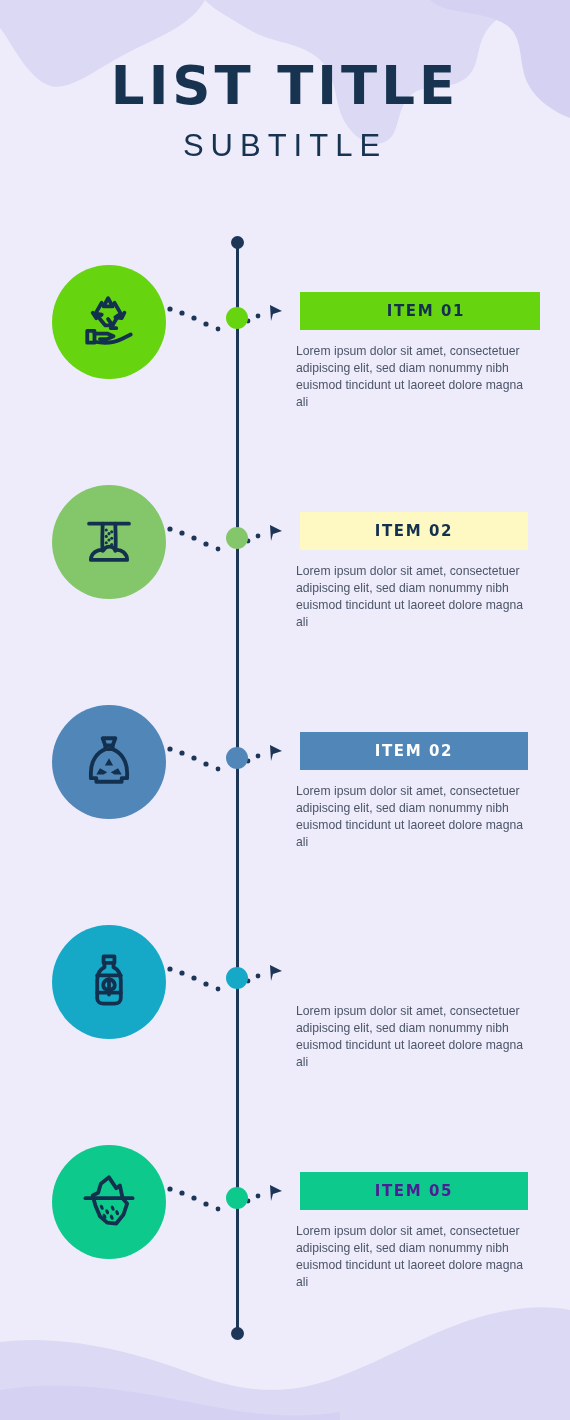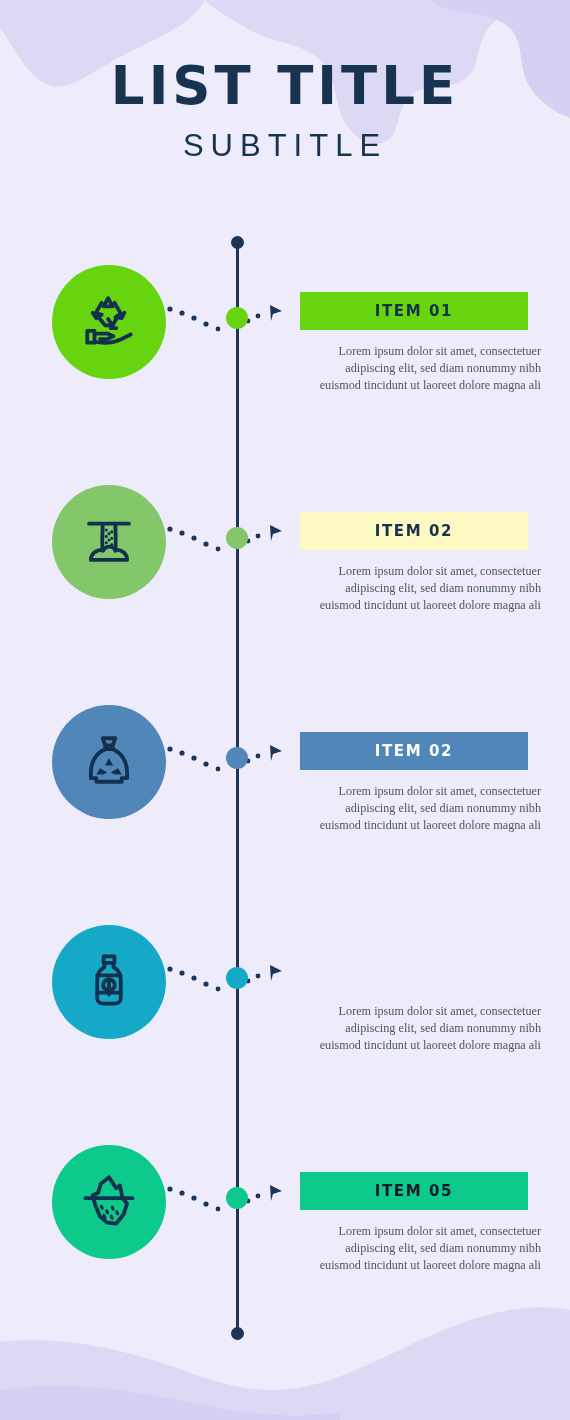--- a/index.html
+++ b/index.html
@@ -121,26 +121,25 @@
     justify-content: center;
     font-size: 15px;
     font-weight: bold;
     letter-spacing: 1.6px;
     font-family: "DejaVu Sans", sans-serif;
   }
   .body-text {
     position: absolute;
     left: 296px;
     width: 236px;
-    text-align: right;
+    text-align: left;
     font-size: 12.2px;
     line-height: 17px;
     color: #4a5568;
-    font-family: Liberation Serif, serif;
-    margin-left: 9px;
+    font-family: Liberation Sans, sans-serif;
   }
 </style>
 </head>
 <body>
 
 <div id="infographic">
 
   <svg class="bg-decor" viewBox="0 0 570 1420" xmlns="http://www.w3.org/2000/svg">
     <rect x="0" y="0" width="570" height="1420" fill="#eeecfb"></rect>
     <path d="M0,0 L205,0 C190,28 150,40 118,58 C86,76 62,96 42,82 C22,68 10,40 0,28 Z" fill="#dcd9f5"></path>
@@ -179,21 +178,21 @@
               <circle cx="16" cy="26" r="2.6"></circle>
               <circle cx="28" cy="31" r="2.6"></circle>
               <circle cx="40" cy="37" r="2.6"></circle>
               <circle cx="52" cy="42" r="2.4"></circle>
               <circle cx="82" cy="34" r="2.4"></circle>
               <circle cx="92" cy="29" r="2.4"></circle>
             </g>
             <path d="M104 18 L116 24 L107 27 L105 34 Z" fill="#1d3557"></path>
           </svg></div>
         <div class="node" style="background: rgb(102, 213, 16); top: 42px;"></div>
-        <div class="label-bar" style="background: rgb(102, 213, 16); top: 27px; color: rgb(19, 49, 79);">
+        <div class="label-bar" style="background: rgb(102, 213, 16); top: 27px; color: rgb(19, 49, 79); padding-left: 12px;">
           <span>ITEM 01</span>
         </div>
         <div class="body-text" style="top: 78px;">Lorem ipsum dolor sit amet, consectetuer adipiscing elit, sed diam nonummy nibh euismod tincidunt ut laoreet dolore magna ali</div>
       </div>
       <div class="row" style="top: 485px;">
         <div class="icon-circle" style="background: rgb(132, 199, 106);">
           <span><svg viewBox="0 0 64 64" xmlns="http://www.w3.org/2000/svg">
               <path fill="none" stroke="#13314f" stroke-width="4.2" stroke-linecap="round" stroke-linejoin="round" d="M10 14 L54 14"></path>
               <path fill="none" stroke="#13314f" stroke-width="4.2" stroke-linecap="round" stroke-linejoin="round" d="M25 14 C25 24 24 34 25 44"></path>
               <path fill="none" stroke="#13314f" stroke-width="4.2" stroke-linecap="round" stroke-linejoin="round" d="M39 14 C39 24 40 34 39 44"></path>
@@ -306,20 +305,20 @@
               <circle cx="16" cy="26" r="2.6"></circle>
               <circle cx="28" cy="31" r="2.6"></circle>
               <circle cx="40" cy="37" r="2.6"></circle>
               <circle cx="52" cy="42" r="2.4"></circle>
               <circle cx="82" cy="34" r="2.4"></circle>
               <circle cx="92" cy="29" r="2.4"></circle>
             </g>
             <path d="M104 18 L116 24 L107 27 L105 34 Z" fill="#1d3557"></path>
           </svg></div>
         <div class="node" style="background: rgb(13, 201, 140); top: 42px;"></div>
-        <div class="label-bar" style="background: rgb(13, 201, 140); top: 27px; color: #0f172a;">
+        <div class="label-bar" style="background: rgb(13, 201, 140); top: 27px; color: #4c1d95;">
           <span>ITEM 05</span>
         </div>
         <div class="body-text" style="top: 78px;">Lorem ipsum dolor sit amet, consectetuer adipiscing elit, sed diam nonummy nibh euismod tincidunt ut laoreet dolore magna ali</div>
       </div>
     </div>
 
 </div>
 
 </body></html>

